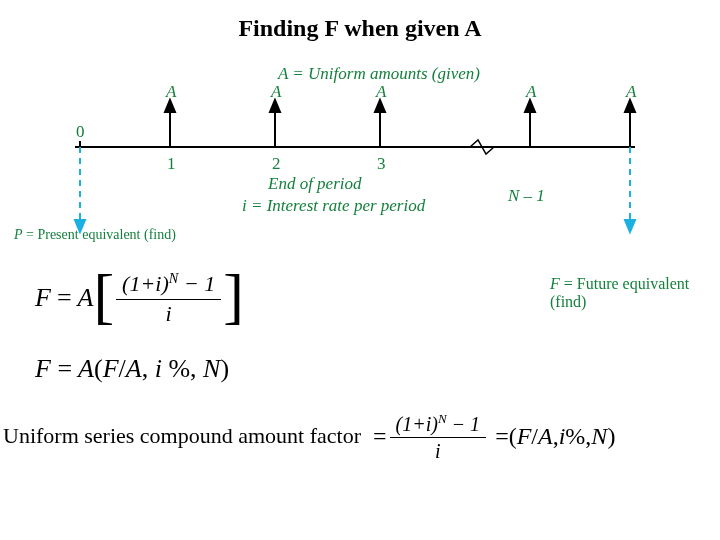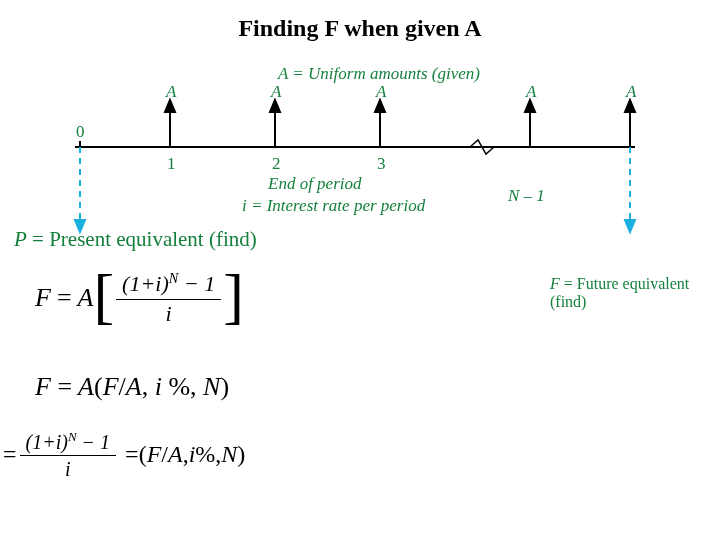--- a/index.html
+++ b/index.html
@@ -68,21 +68,21 @@
     }
     .frac .den {
       padding-top: 3px;
     }
     .sup {
       font-size: 0.65em;
       vertical-align: super;
       font-style: italic;
     }
     .formula2 {
-      margin-top: 43px;
+      margin-top: 25px;
       font-size: 26px;
       font-style: italic;
       font-family: "Times New Roman", serif;
     }
     .formula2 .upright { font-style: normal; }
     .bottom-row {
       display: flex;
       align-items: center;
       margin-top: 28px;
       margin-left: 3px;
@@ -162,21 +162,21 @@
   <div class="diagram-text" style="left:66px; top:60px;">0</div>
   <div class="diagram-text" style="left:157px; top:92px;">1</div>
   <div class="diagram-text" style="left:262px; top:92px;">2</div>
   <div class="diagram-text" style="left:367px; top:92px;">3</div>
   <div class="diagram-text italic" style="left:498px; top:92px;margin-top:32px;">N – 1</div>
 
 
   <div class="diagram-text italic" style="left:258px; top:112px;">End of period</div>
   <div class="diagram-text italic" style="left:232px; top:134px;">i = Interest rate per period</div>
 
-  <div class="diagram-text" style="left:4px; top:165px; font-size:21px;">
+  <div class="diagram-text" style="left:4px; top:165px; font-size:14px;">
     <span class="italic">P</span> = Present equivalent (find)
   </div>
   <div class="diagram-text" style="left:540px; top:165px; font-size:16px;margin-top:48px;">
     <span class="italic">F</span> = Future equivalent (find)
   </div>
 </div>
 
 <div class="formula-block">
   <div class="formula1">
     <span>F</span>
@@ -189,20 +189,21 @@
     </span>
     <span class="large-bracket">]</span>
   </div>
 
   <div class="formula2">
     <span>F</span> <span class="upright">=</span> <span>A</span><span class="upright">(</span><span>F</span><span class="upright">/</span><span>A</span><span class="upright">, </span><span>i</span> <span class="upright">%</span><span class="upright">, </span><span>N</span><span class="upright">)</span>
   </div>
 </div>
 
 <div class="bottom-row">
+  <div class="bottom-label">Uniform series compound amount factor</div>
   <div class="bottom-formula">
     <span class="upright">=</span>
     <span class="frac2">
       <span class="num">(1+<span>i</span>)<span class="sup">N</span> − 1</span>
       <span class="den">i</span>
     </span>
     &nbsp;<span class="upright">=</span><span class="upright">(</span><span>F</span><span class="upright">/</span><span>A</span><span class="upright">, </span><span>i</span> <span class="upright">%</span><span class="upright">, </span><span>N</span><span class="upright">)</span>
   </div>
 </div>
 

